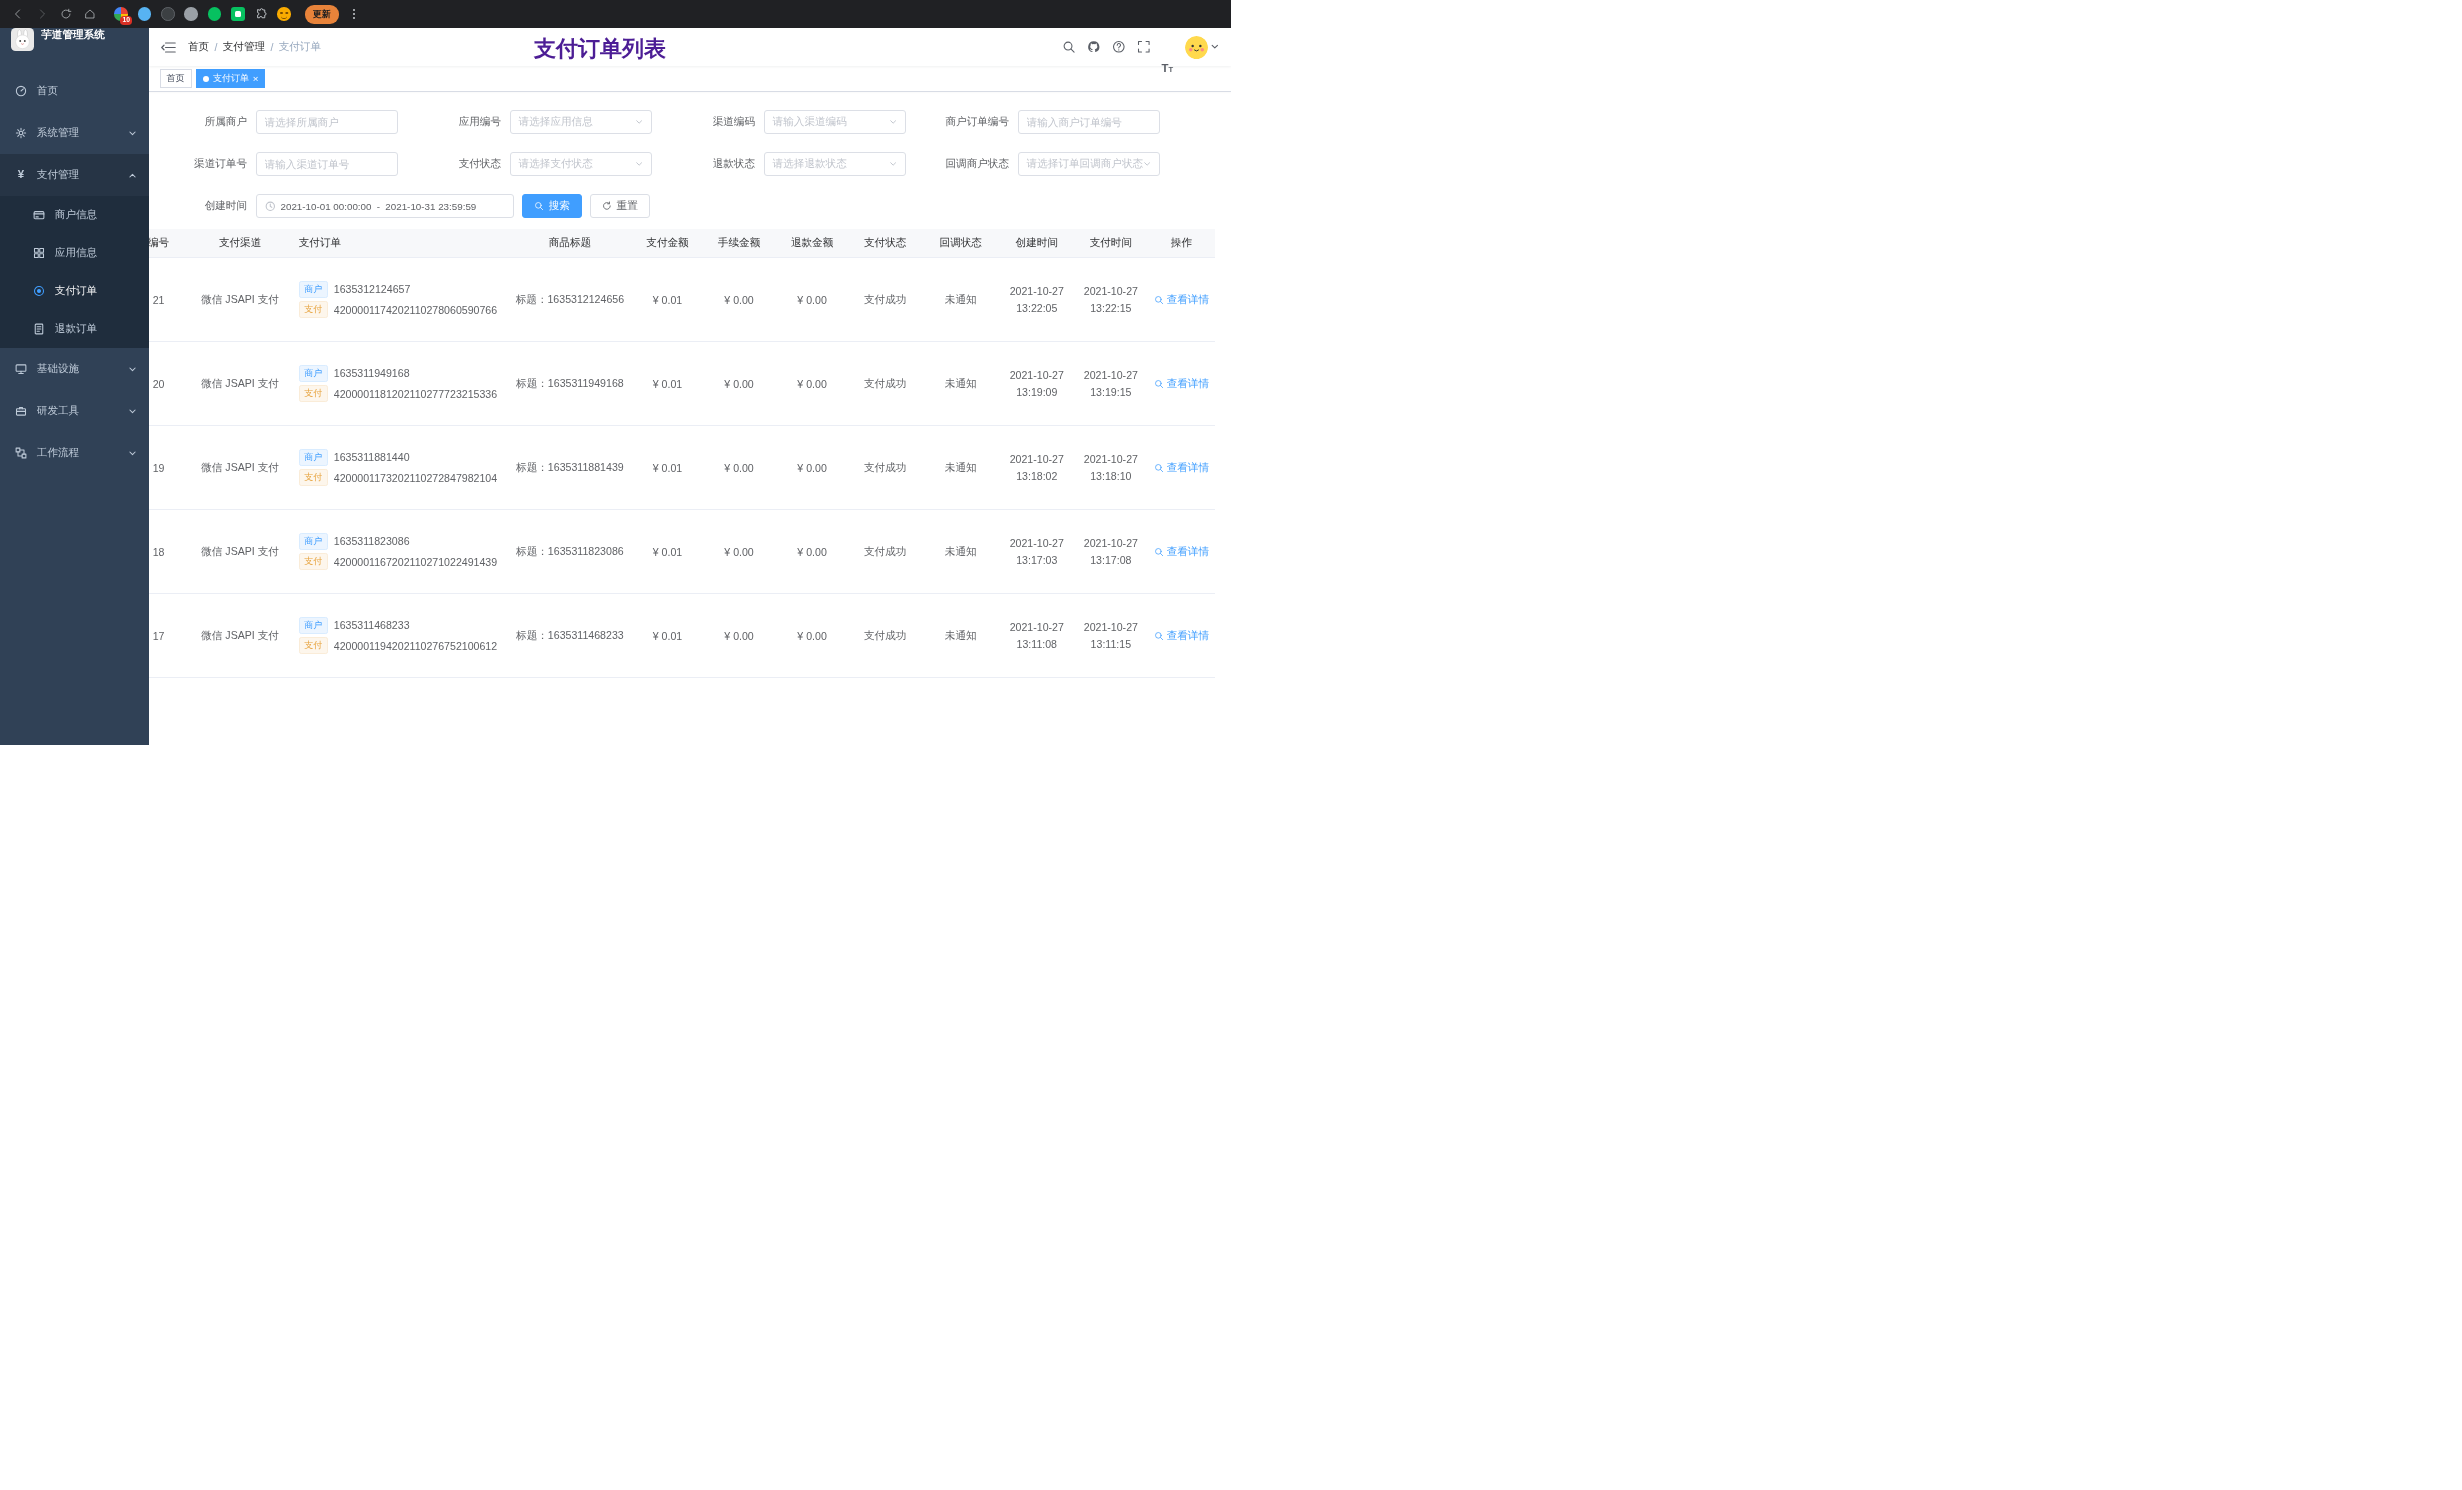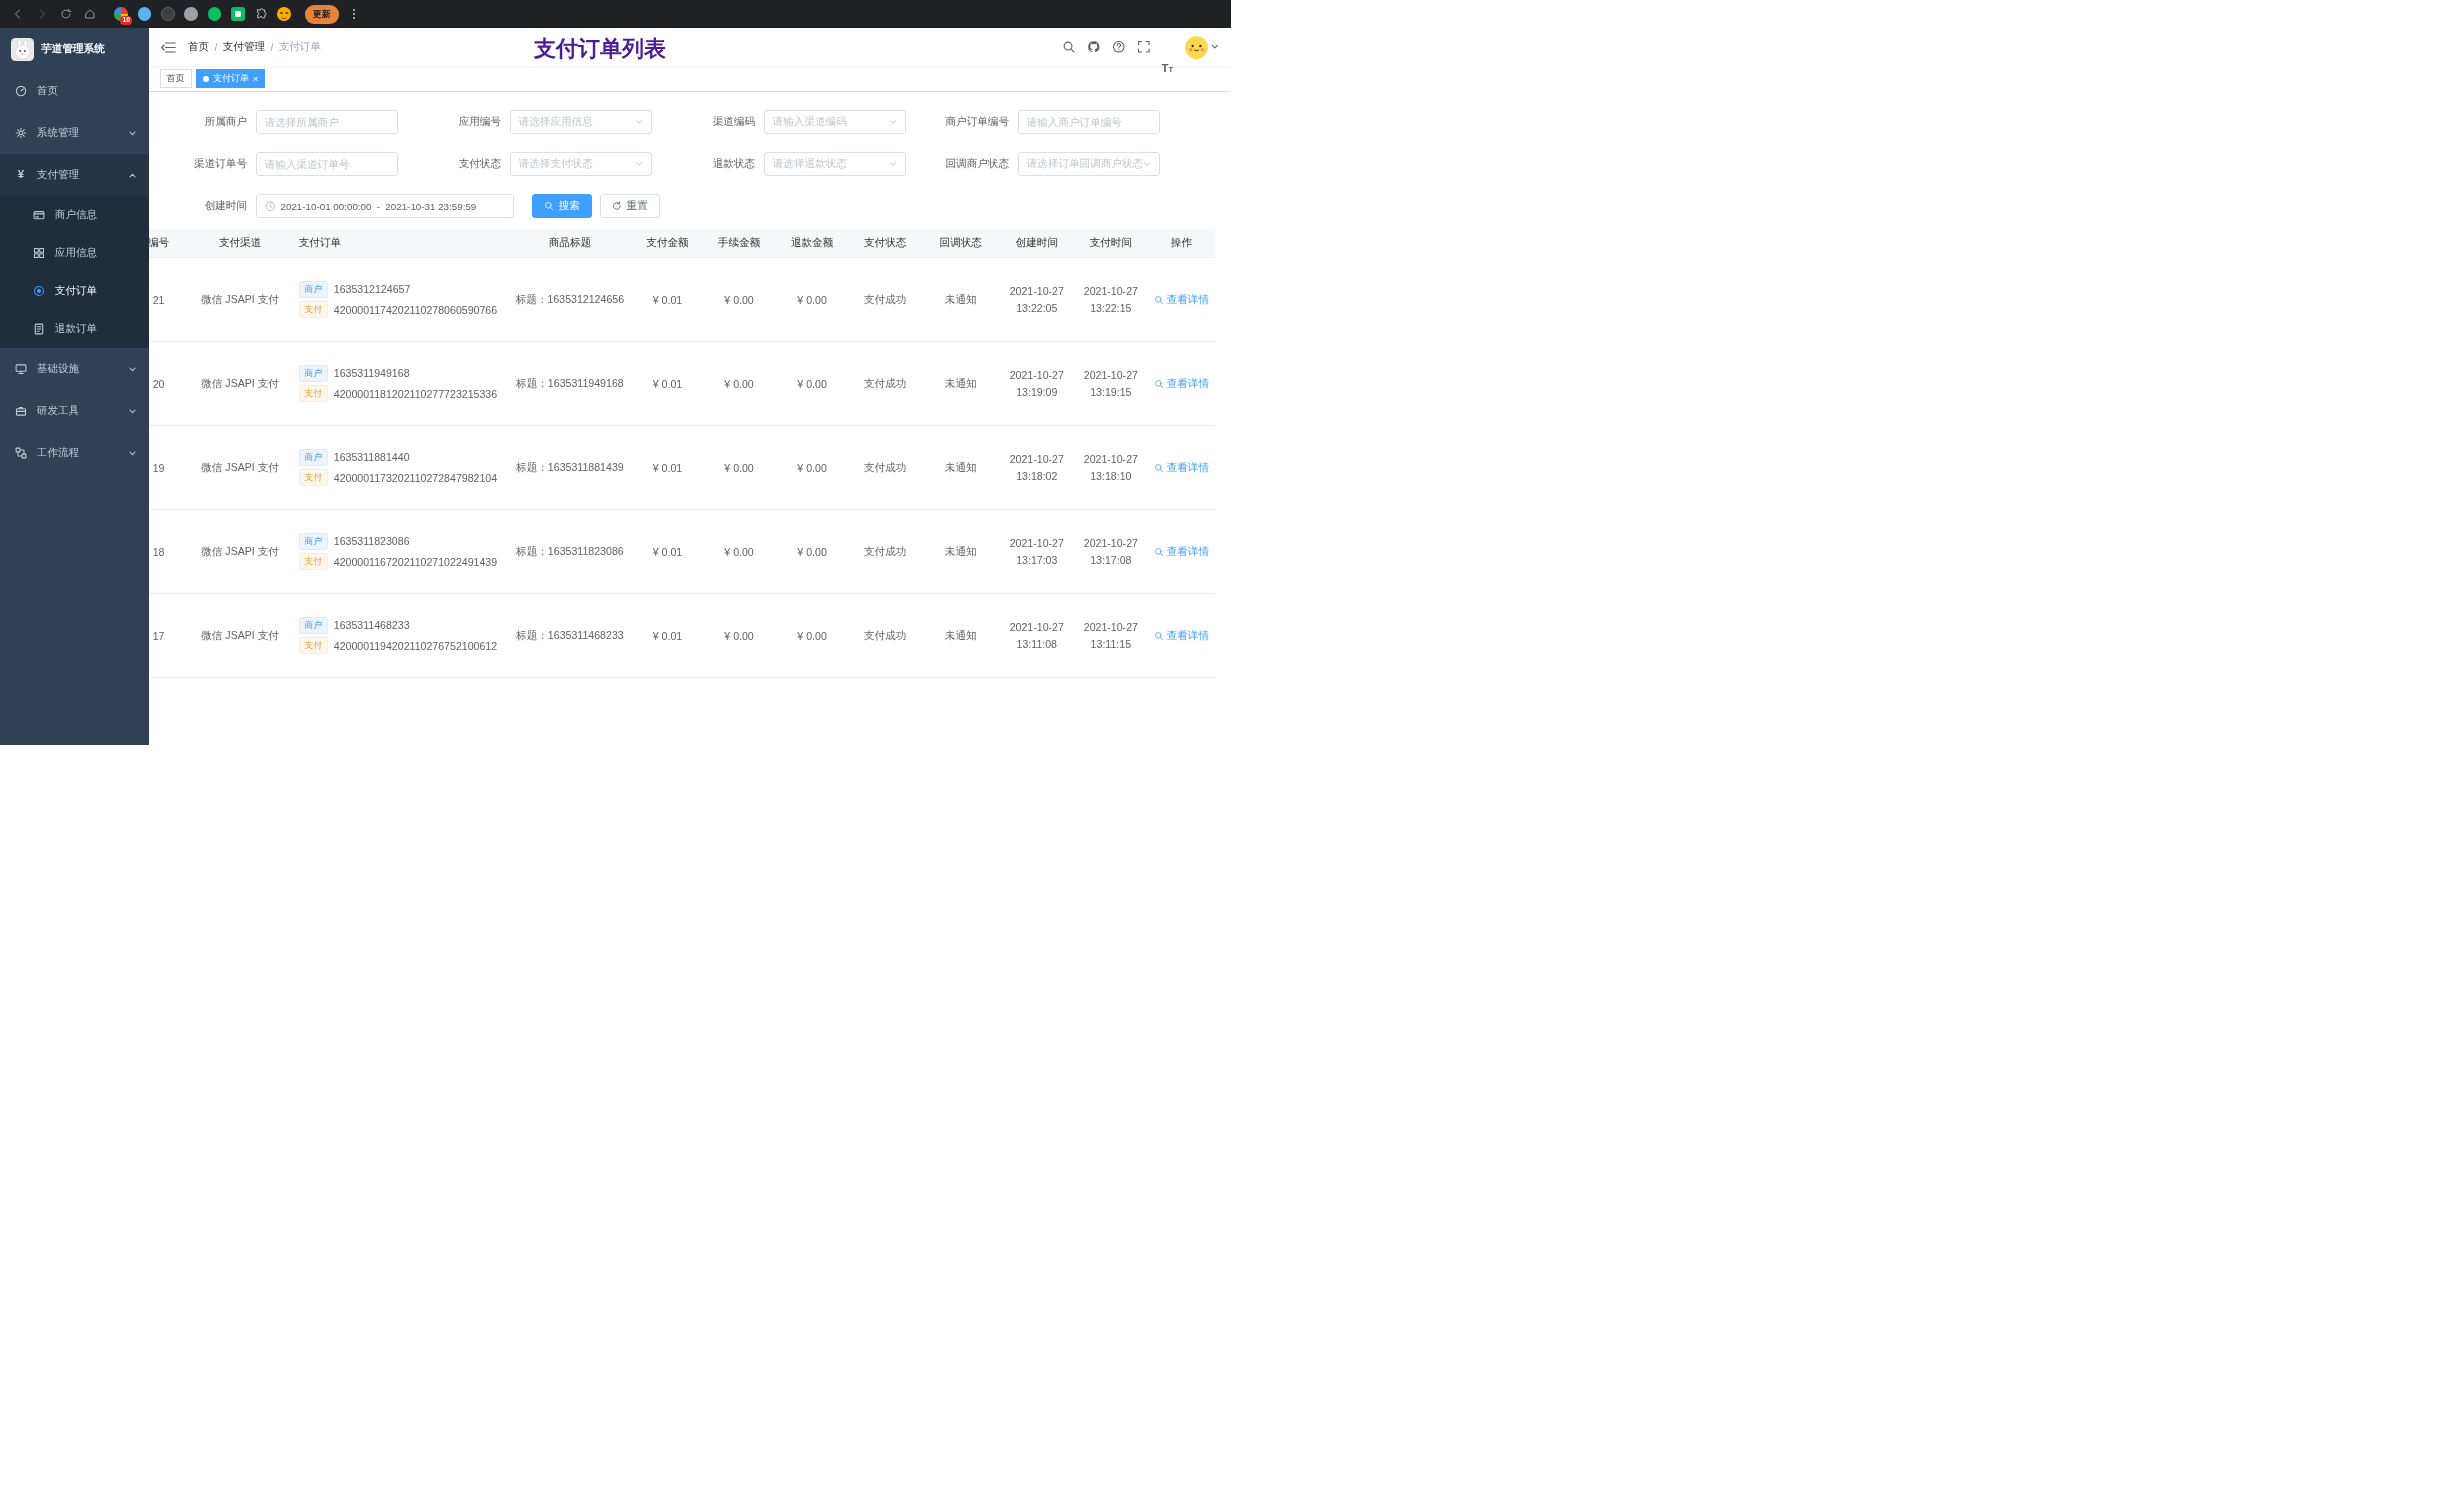--- a/index.html
+++ b/index.html
@@ -34,21 +34,21 @@
   .update-pill { margin-left: 10.6px; background: #e8833a; color: #1d1f21; font-size: 9px; font-weight: 700;
     padding: 3px 8.3px; border-radius: 9px; cursor: pointer; white-space: nowrap; }
   .kebab { width: 12px; height: 16.7px; margin-left: 6px; display:flex; flex-direction:column; align-items:center; justify-content:center; gap:1.9px; cursor:pointer; }
   .kebab i { width: 2.3px; height: 2.3px; border-radius: 50%; background: #c7cbcf; }
 
   
   .app { display: flex; height: 717px; }
 
   
   .sidebar { width: 149px; background: #304156; color: #bfcbd9; flex-shrink: 0; }
-  .logo-row { height: 42px; display: flex; align-items: center; gap: 7.6px; padding: 0 10.6px; }
+  .logo-row { height: 42px; display: flex; align-items: flex-start; gap: 7.6px; padding: 0 10.6px; }
   .logo-title { color: #fff; font-size: 10.6px; font-weight: 600; }
   .menu-item { height: 42px; display: flex; align-items: center; gap: 9.8px; padding: 0 12px 0 15px; font-size: 10.6px; cursor: pointer; }
   .menu-item .chev { margin-left: auto; width: 9px; height: 9px; color: #bfcbd9; }
   .menu-item .chev.up { transform: rotate(180deg); }
   .menu-item.open-parent { background: #263445; }
   .sub-item { height: 38px; display: flex; align-items: center; gap: 9.8px; padding-left: 33px; font-size: 10.6px; background: #1f2d3d; cursor: pointer; }
   .sub-item.active { color: #f4f4f5; }
   .sub-item.active .micon { color: #409eff; }
   .micon { width: 12px; height: 12px; display:flex; align-items:center; justify-content:center; color: #bfcbd9; flex-shrink:0; }
   .yen-glyph { font-size: 11.4px; font-weight: 700; line-height: 1; }
@@ -92,21 +92,21 @@
     font-family: "Liberation Sans", "DejaVu Sans", sans-serif; }
   .f-control input::placeholder { color: #c0c4cc; }
   .f-control .sel-caret { margin-left: auto; width: 8.3px; height: 8.3px; color: #c0c4cc; }
   .date-range { width: 258px; height: 24px; border: 0.8px solid #dcdfe6; border-radius: 3px; display: flex;
     align-items: center; padding: 0 7.6px; gap: 5.3px; font-size: 9.8px; color: #606266; cursor: pointer; }
   .date-range .clock { width: 10.6px; height: 10.6px; color: #c0c4cc; flex-shrink: 0; }
   .btn { height: 24px; display: inline-flex; align-items: center; gap: 4.5px; border-radius: 3px; font-size: 10.6px;
     padding: 0 11.4px; cursor: pointer; border: 0.8px solid #dcdfe6; background: #fff; color: #606266; }
   .btn.primary { background: #409eff; border-color: #409eff; color: #fff; }
   .btn .bic { width: 9.8px; height: 9.8px; }
-  .row-actions { display: flex; align-items: center; margin-left: 18px; gap: 7.6px; }
+  .row-actions { display: flex; align-items: center; margin-left: 8px; gap: 7.6px; }
 
   
   .toolbar { display: flex; align-items: center; margin-top: 16.7px; padding: 0 12px; }
   .btn.export { height: 21px; padding: 0 9px; background: #fdf6ec; border-color: #f5dab1; color: #e6a23c; font-size: 9px; border-radius: 2.3px; }
   .tool-ics { margin-left: auto; display: flex; align-items: center; gap: 13.6px; color: #606266; }
   .tool-ics .nav-ic { width: 12px; height: 12px; }
 
   
   .table-wrap { overflow: hidden; margin-top: 10.6px; }
   table { border-collapse: collapse; table-layout: fixed; width: 1087px; margin-left: -21px; }

